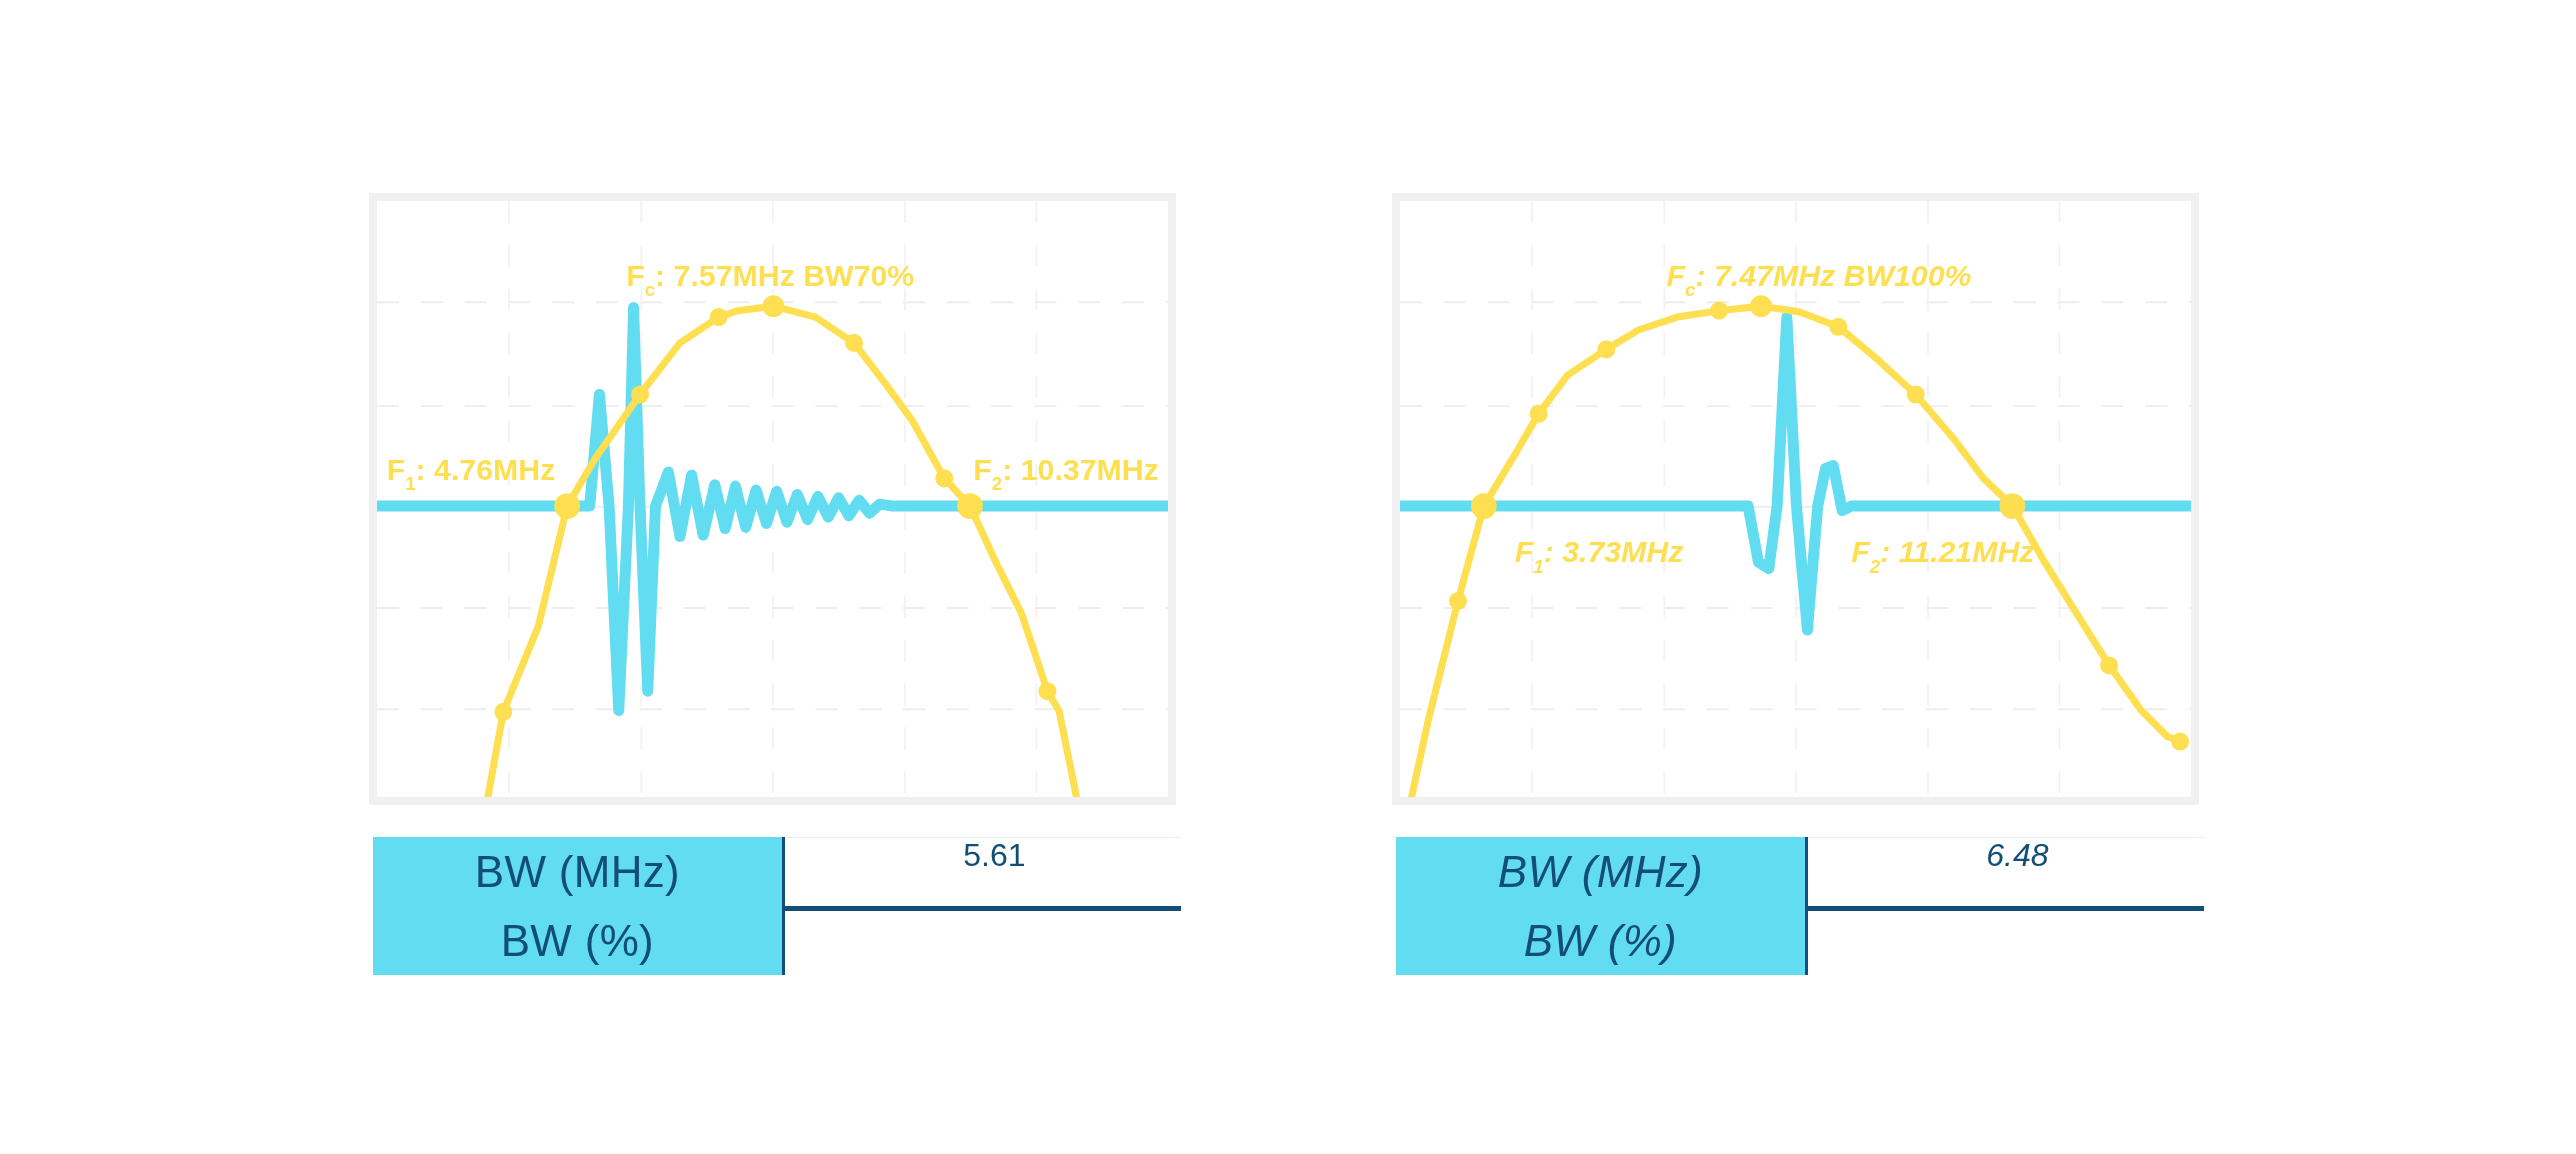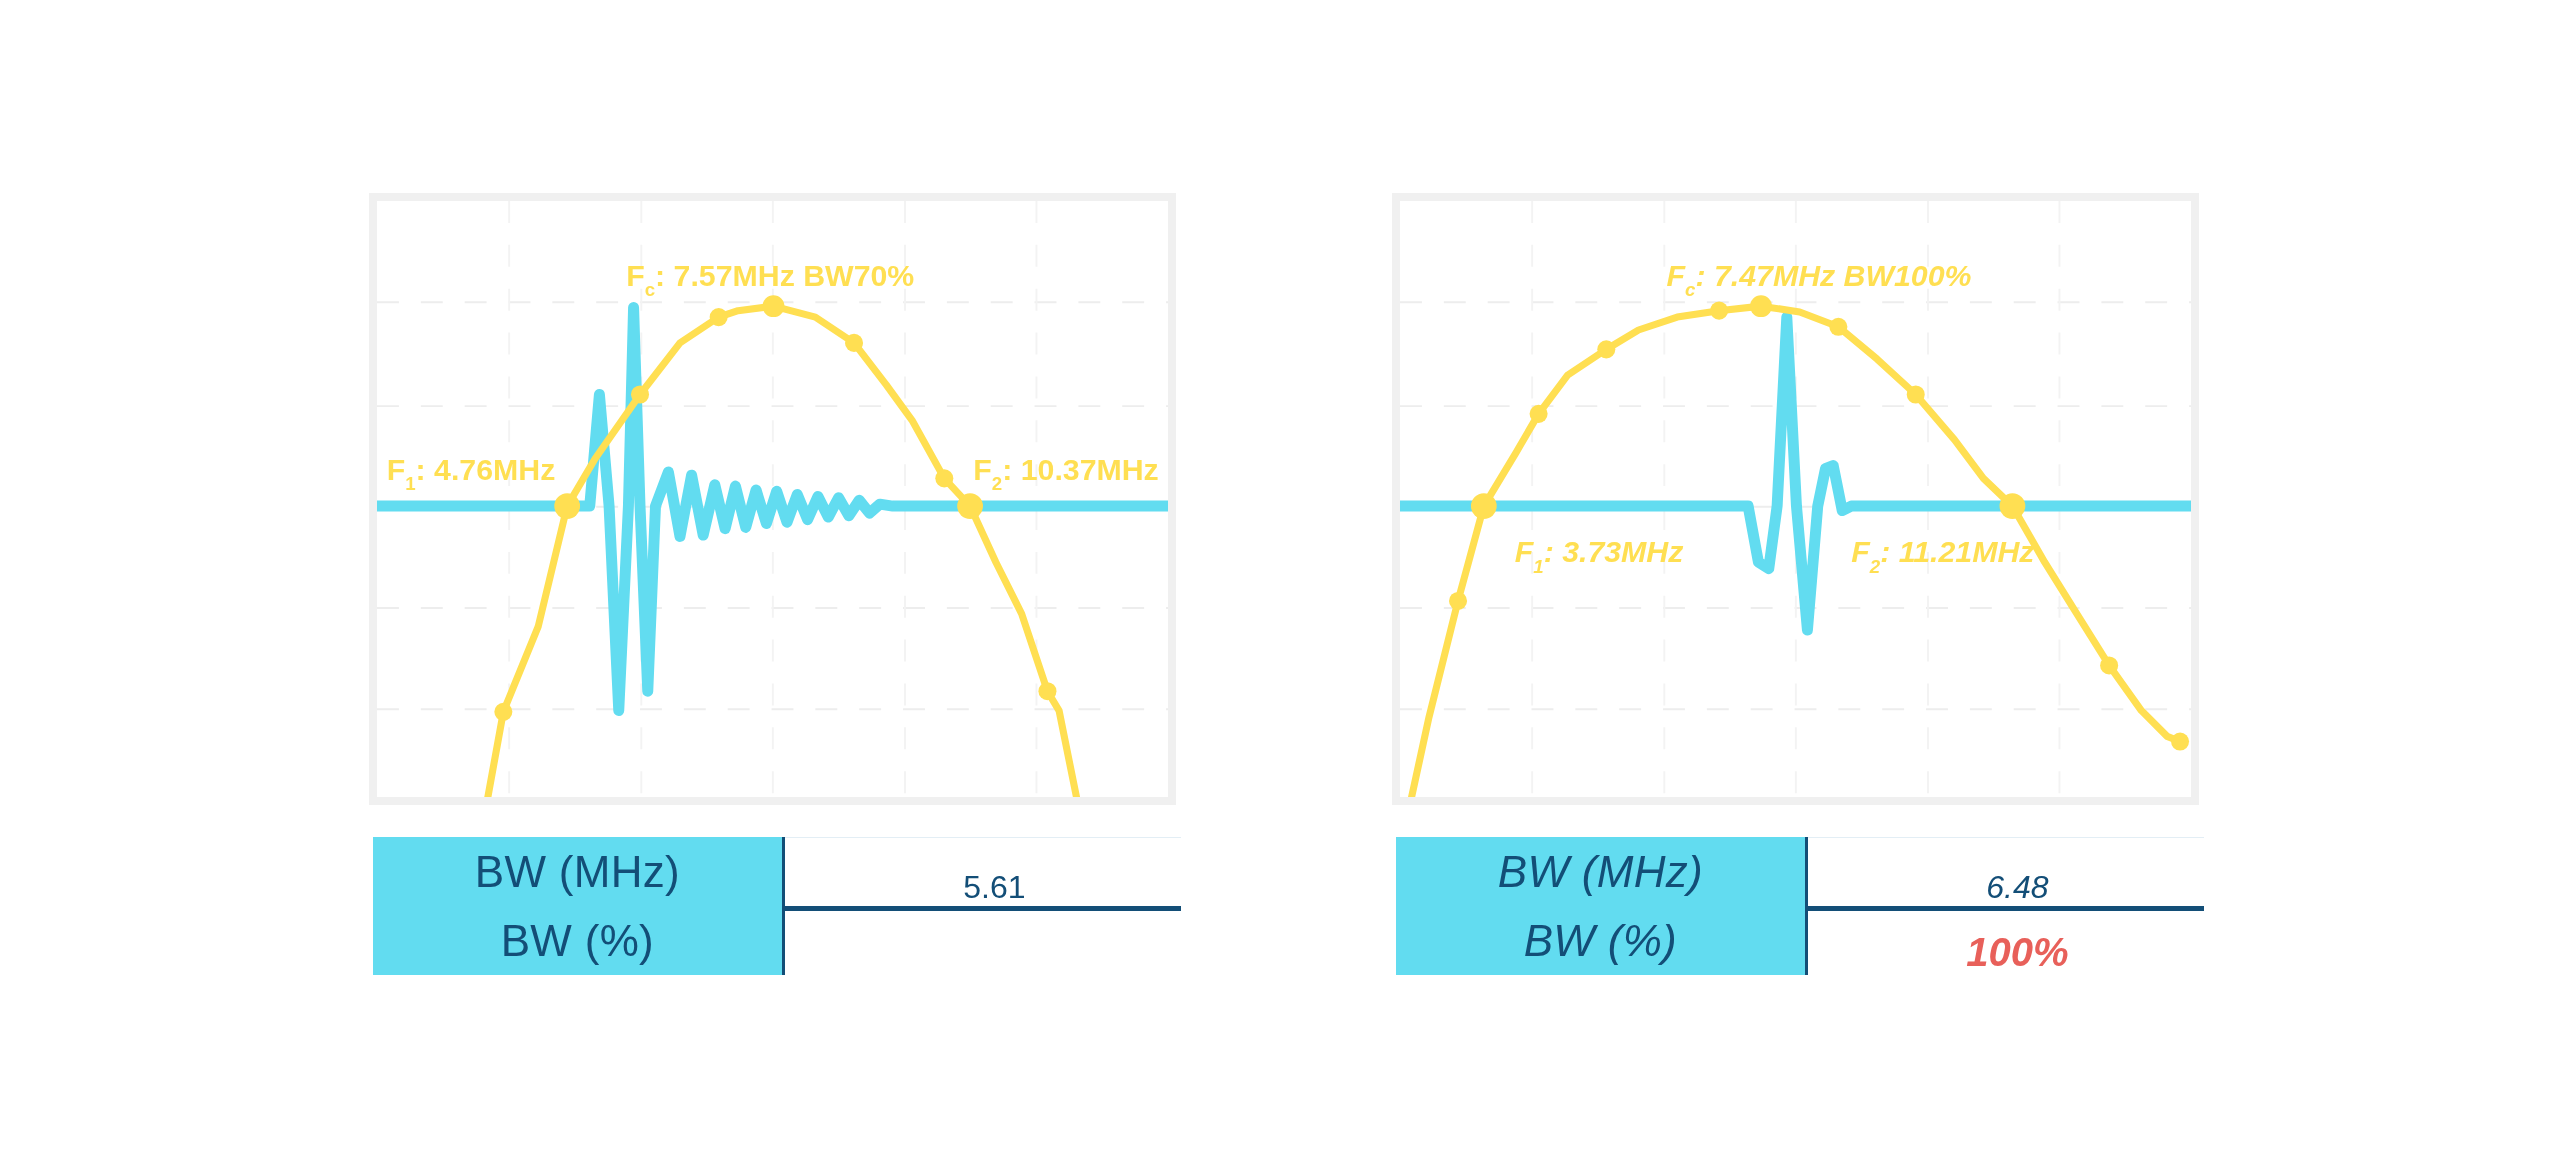--- a/index.html
+++ b/index.html
@@ -76,21 +76,21 @@
   }
   .bw-key span {
     color: #134E77;
     font-size: 44px;
     letter-spacing: 0.3px;
     white-space: nowrap;
   }
   .bw-val {
     flex: 1;
     display: flex;
-    align-items: flex-end;
+    align-items: flex-start;
     justify-content: center;
   }
   .bw-val .num {
     color: #134E77;
     font-size: 32px;
   }
   .bw-val .pct {
     color: #E8605A;
     font-size: 40px;
     font-weight: bold;
@@ -273,21 +273,18 @@
         </div>
         <div class="bw-val">
           <span class="num">6.48</span>
         </div>
         <div class="row-divider"></div>
       </div>
       <div class="bw-row">
         <div class="bw-key">
           <span>BW (%)</span>
         </div>
-        <div class="bw-val">
-          <span class="pct">100%</span>
-        </div>
       </div>
     </div>
   </div>
 
 </div>
 
 
 </body></html>

